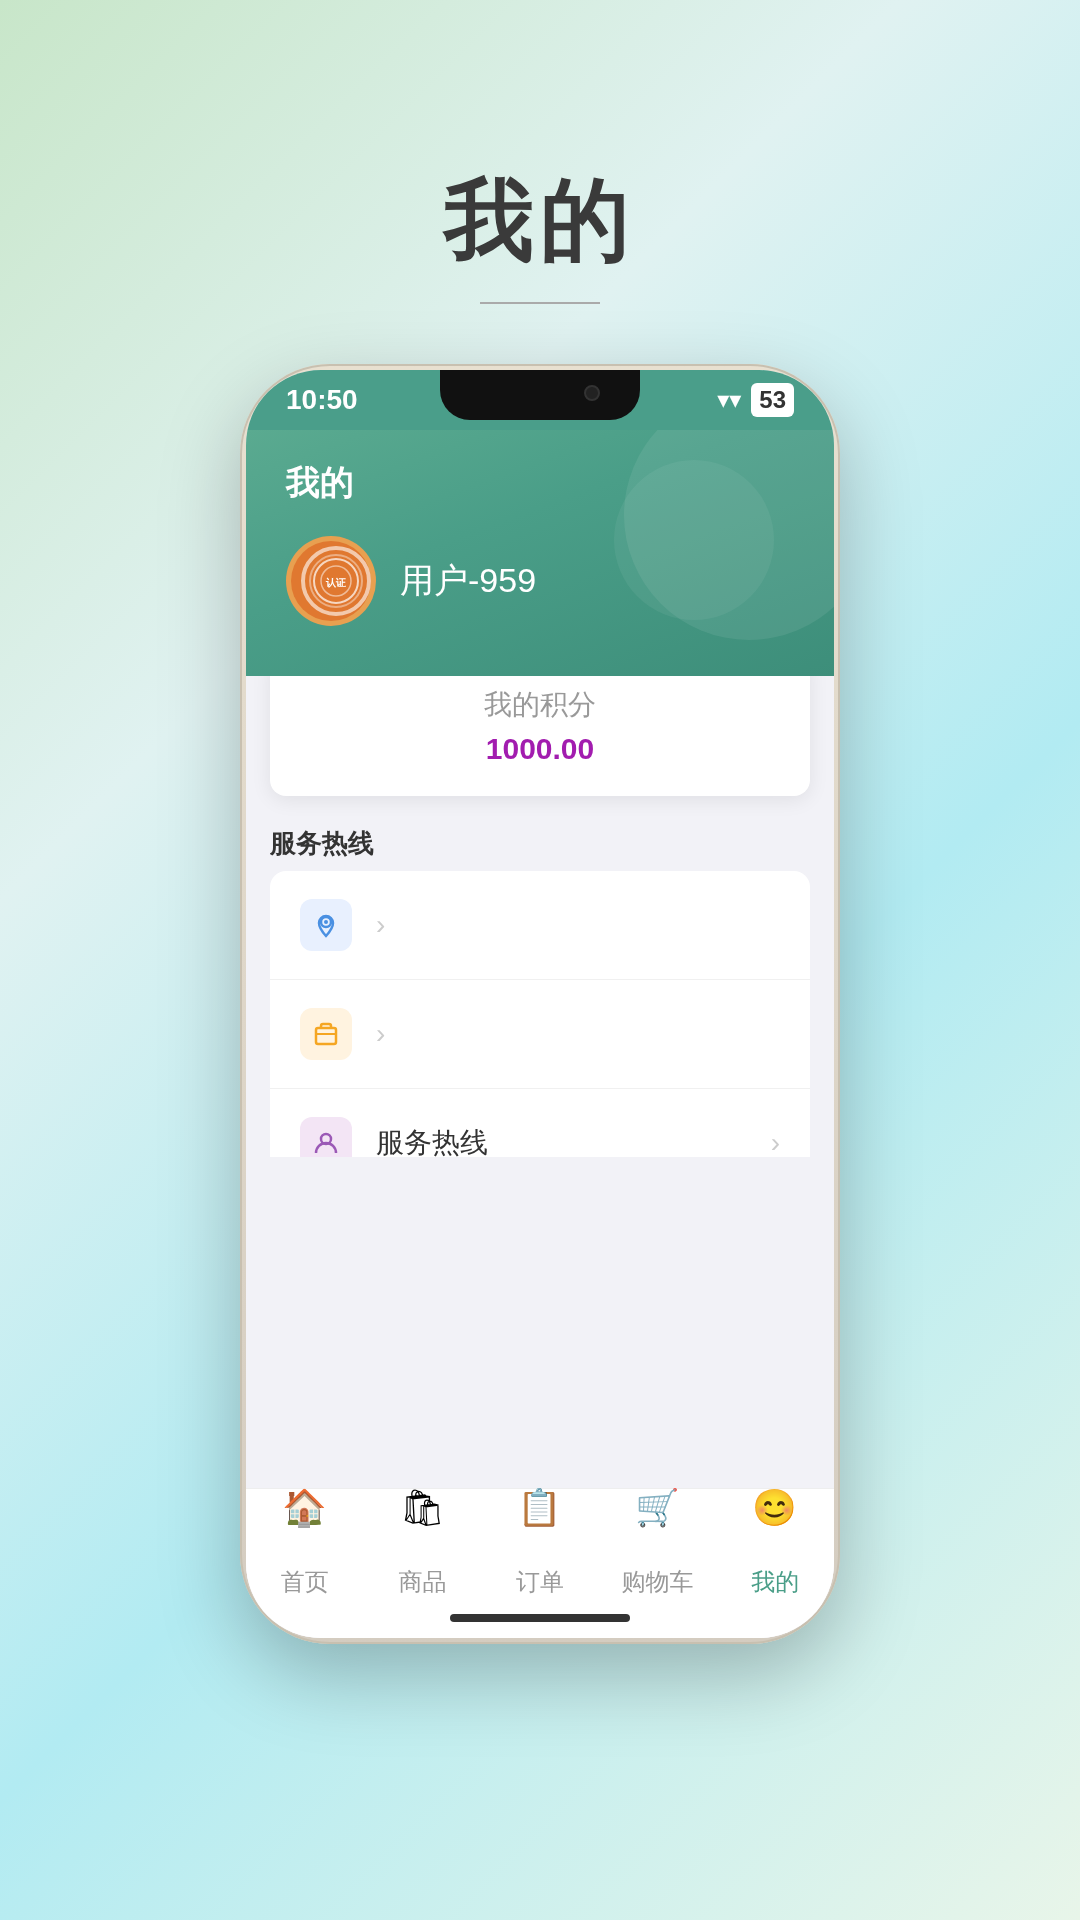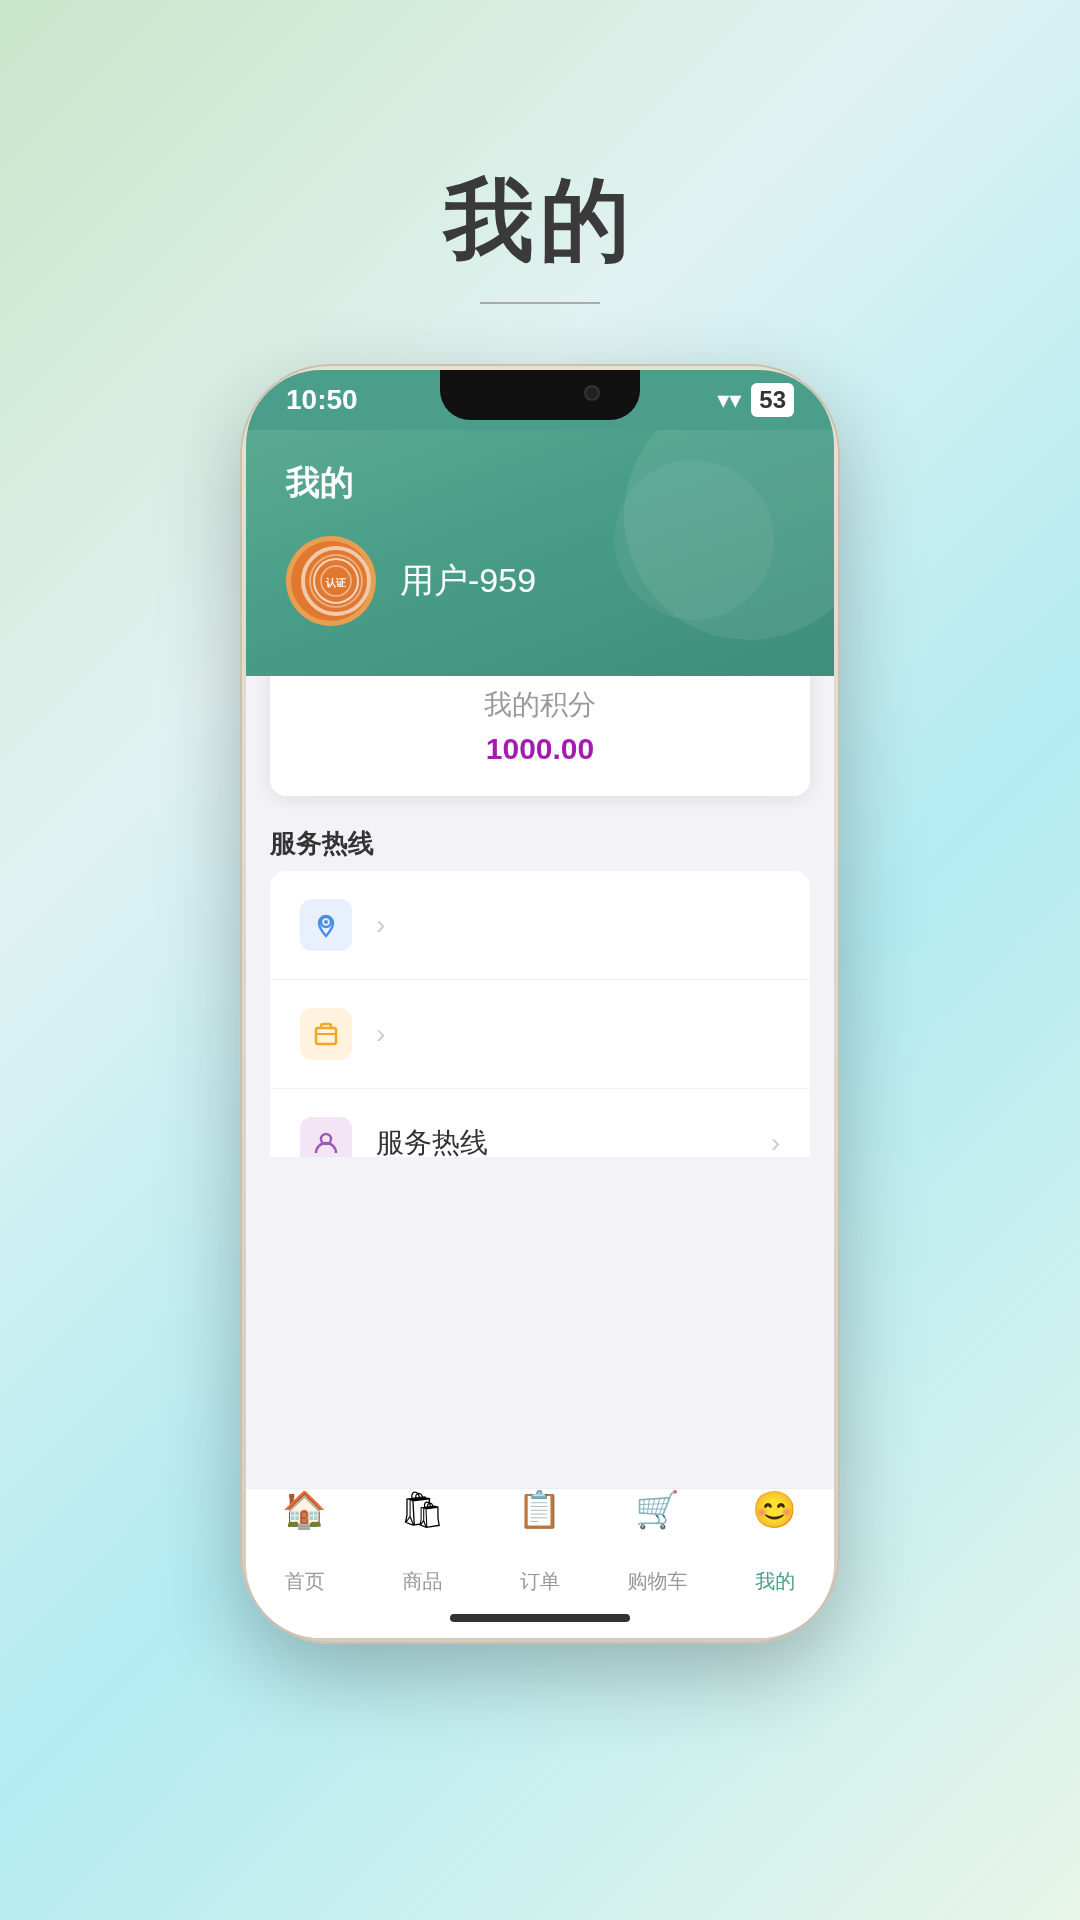--- a/index.html
+++ b/index.html
@@ -322,21 +322,21 @@
       cursor: pointer;
       width: 100px;
     }
 
     .nav-icon {
       font-size: 36px;
       line-height: 1;
     }
 
     .nav-label {
-      font-size: 20px;
+      font-size: 24px;
       color: #999;
       margin-top: 34px;
     }
 
     .nav-item.active .nav-label {
       color: #4a9e88;
     }
 
     .nav-item.active .nav-icon {
       filter: none;

